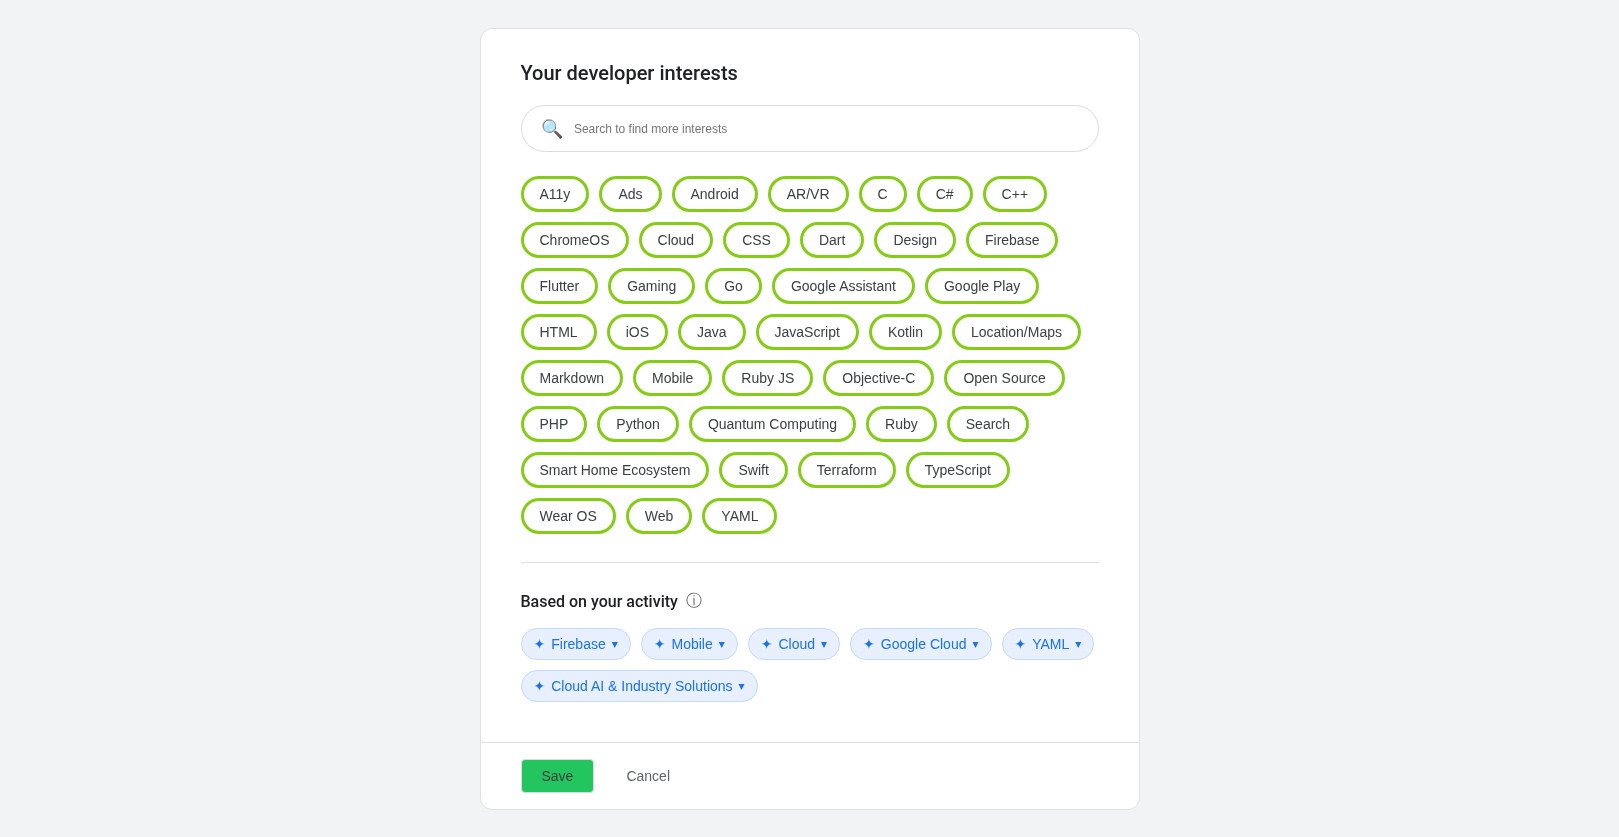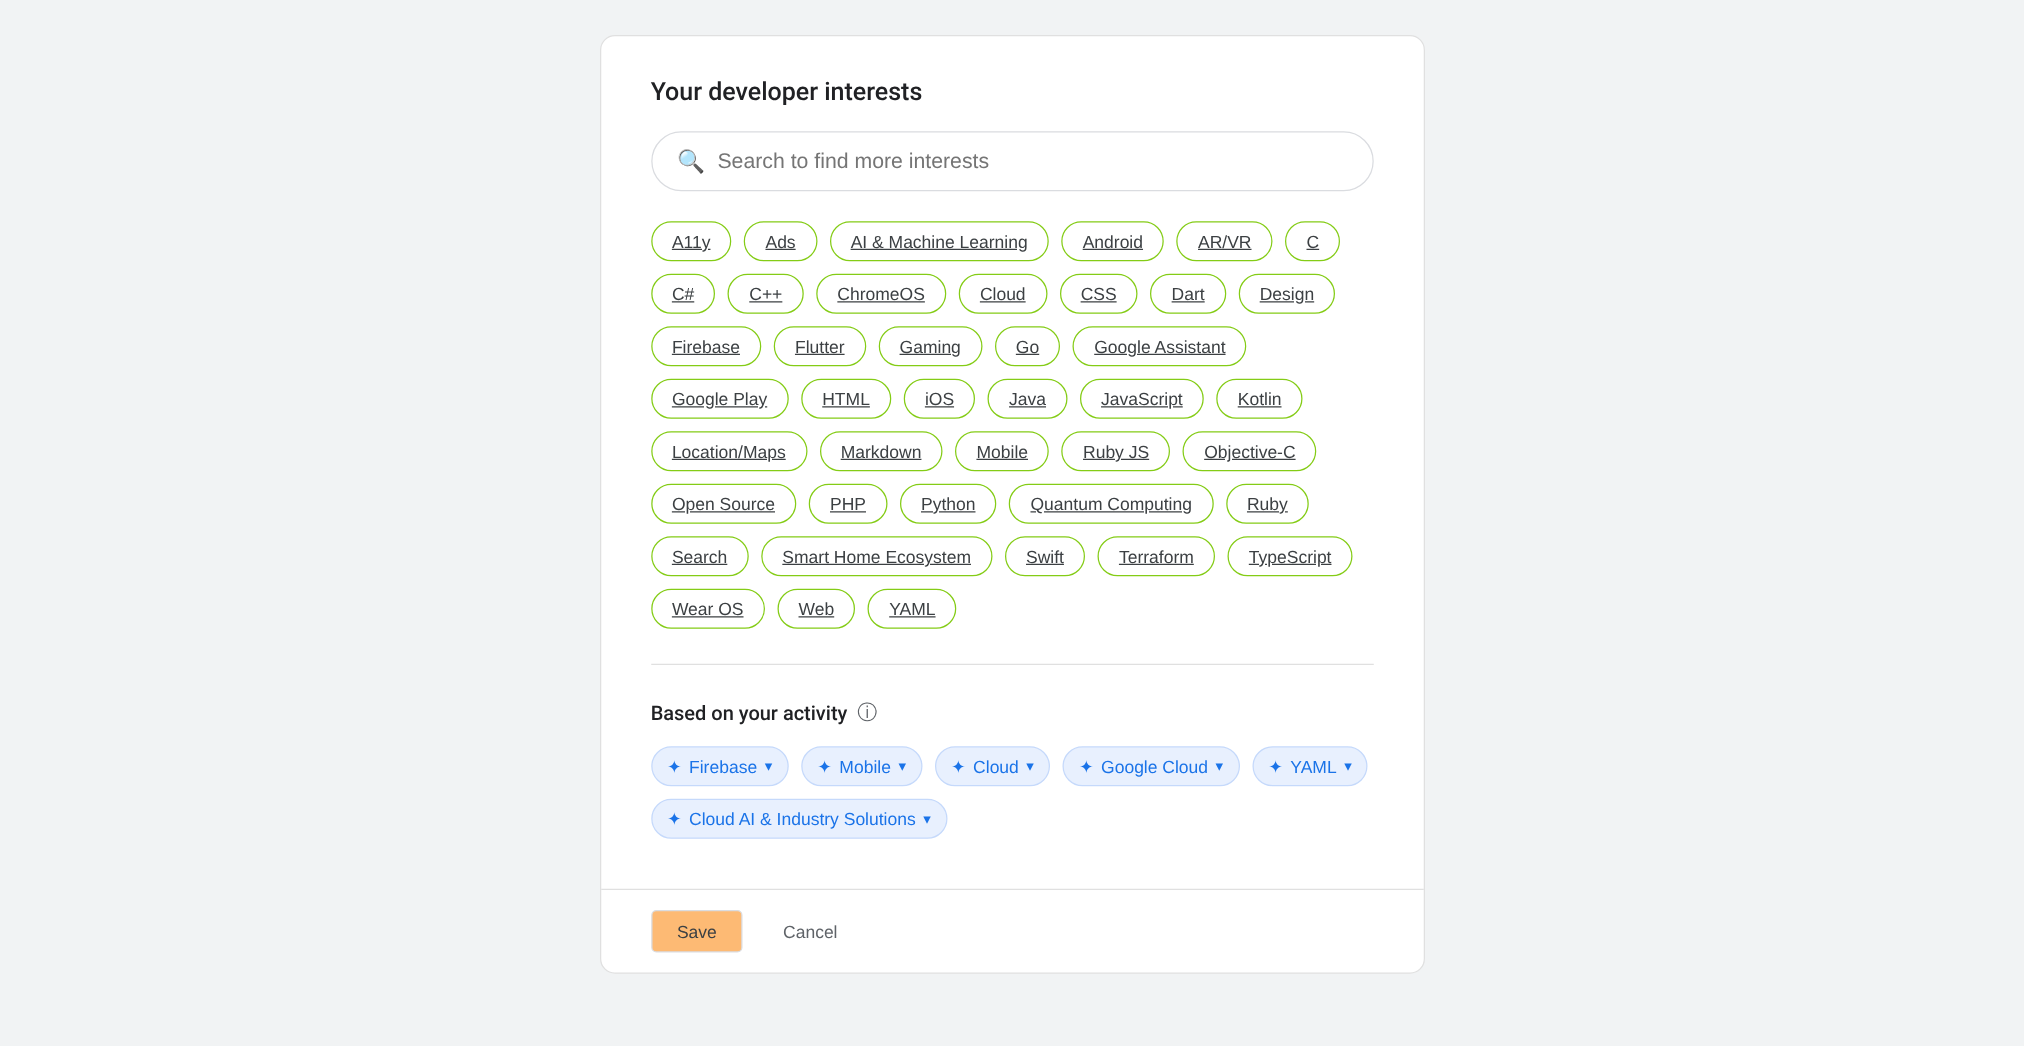--- a/index.html
+++ b/index.html
@@ -46,44 +46,43 @@
 
     .search-icon {
       color: #5f6368;
       font-size: 18px;
       flex-shrink: 0;
     }
 
     .search-input {
       border: none;
       outline: none;
-      font-size: 17px;
+      font-size: 12px;
       color: #b91c1c;
       width: 100%;
       background: transparent;
     }
 
     .tags-container {
       display: flex;
       flex-wrap: wrap;
       gap: 10px;
       margin-bottom: 8px;
     }
 
     .tag {
-      border: 1px solid #84cc16;
+      border: 3px solid #84cc16;
       border-radius: 20px;
       padding: 7px 16px;
       font-size: 14px;
       color: #3c4043;
       cursor: pointer;
       background: #ffffff;
       white-space: nowrap;
       transition: background 0.15s;
-      text-decoration: underline;
     }
 
     .divider {
       height: 1px;
       background: #e0e0e0;
       margin: 28px 0;
     }
 
     .activity-section {
       margin-bottom: 40px;
@@ -143,21 +142,21 @@
       margin: 0 -40px;
       padding: 16px 40px;
     }
 
     .btn-save {
       border: 1px solid #dadce0;
       border-radius: 4px;
       padding: 8px 20px;
       font-size: 14px;
       color: #3c4043;
-      background: #fdba74;
+      background: #22c55e;
       cursor: pointer;
     }
 
     .btn-cancel {
       border: none;
       border-radius: 4px;
       padding: 8px 20px;
       font-size: 14px;
       color: #5f6368;
       background: transparent;
@@ -171,21 +170,20 @@
   <h2 class="section-title">Your developer interests</h2>
 
   <div class="search-box">
     <span class="search-icon">🔍</span>
     <input class="search-input" type="text" placeholder="Search to find more interests" style="">
   </div>
 
   <div class="tags-container" id="tags-list">
   <button class="tag">A11y</button>
       <button class="tag">Ads</button>
-      <button class="tag">AI &amp; Machine Learning</button>
       <button class="tag">Android</button>
       <button class="tag">AR/VR</button>
       <button class="tag">C</button>
       <button class="tag">C#</button>
       <button class="tag">C++</button>
       <button class="tag">ChromeOS</button>
       <button class="tag">Cloud</button>
       <button class="tag">CSS</button>
       <button class="tag">Dart</button>
       <button class="tag">Design</button>

